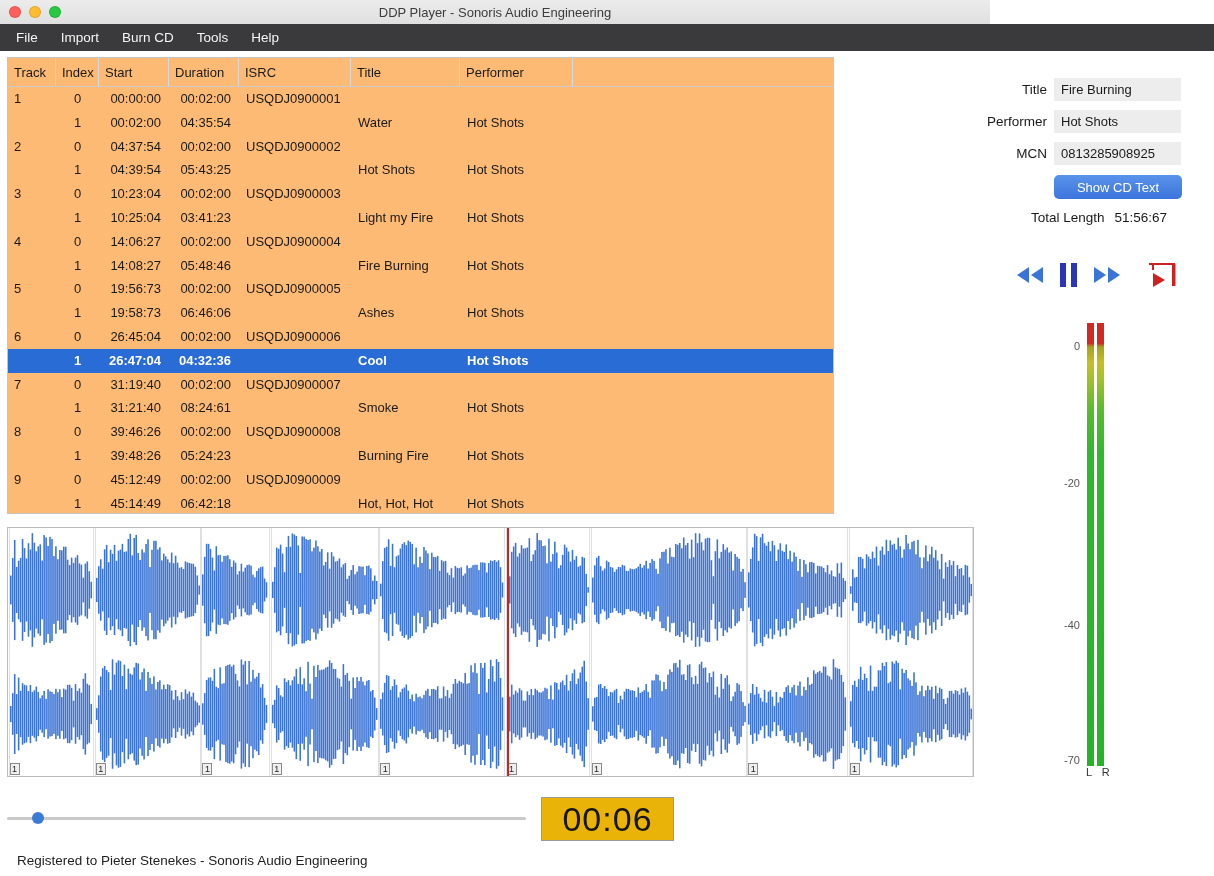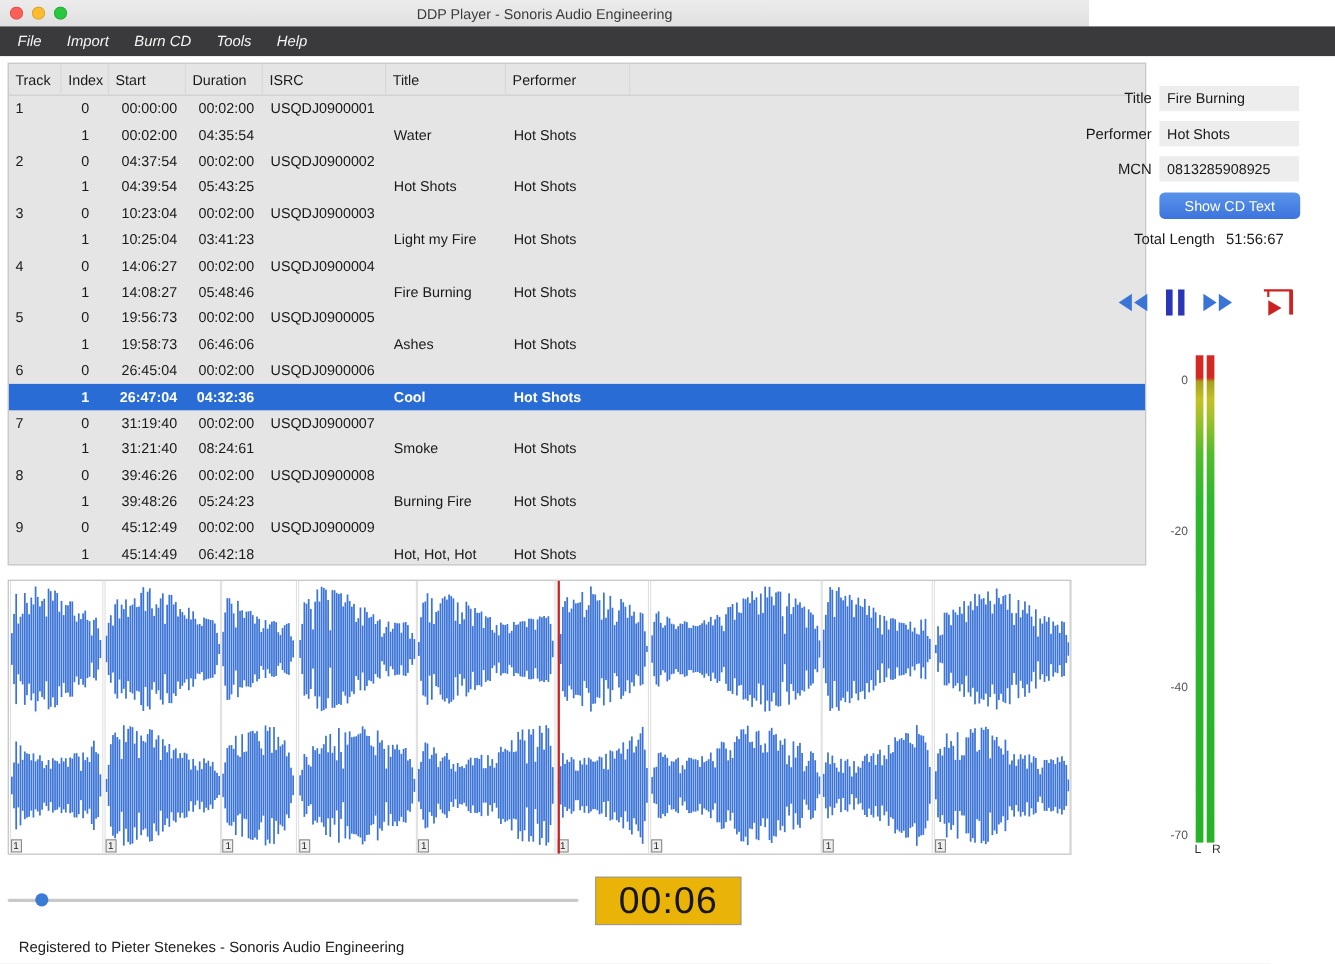--- a/index.html
+++ b/index.html
@@ -10,25 +10,25 @@
   .titlebar{position:absolute;left:0;top:0;width:990px;height:24px;
     background:linear-gradient(#ececec,#e0e0e0);display:flex;align-items:center;}
   .traffic{display:flex;gap:8px;padding-left:9px;}
   .tl{width:12px;height:12px;border-radius:50%;border:1px solid rgba(0,0,0,.12);box-sizing:border-box;}
   .tl.close{background:#ff5f57}.tl.min{background:#febc2e}.tl.zoom{background:#28c840}
   .win-title{position:absolute;left:0;right:0;text-align:center;font-size:13px;color:#3c3c3c;}
 
   
   .menubar{position:absolute;left:0;top:24px;width:1214px;height:27px;background:#3a3a3c;
     display:flex;align-items:center;gap:23px;padding-left:16px;box-sizing:border-box;}
-  .menu-item{color:#f5f5f5;font-size:13.5px;cursor:default;font-style:italic;}
+  .menu-item{color:#f5f5f5;font-size:13.5px;cursor:default;}
 
   
-  .table{position:absolute;left:7px;top:57px;width:1035px;height:457px;border:1px solid #c4c4c4;
-    box-sizing:border-box;background:#e5e5e5;overflow:hidden;}
+  .table{position:absolute;left:7px;top:57px;width:827px;height:457px;border:1px solid #c4c4c4;
+    box-sizing:border-box;background:#fdba74;overflow:hidden;}
   .thead{display:flex;height:28px;border-bottom:1px solid #cccccc;font-size:13px;color:#1a1a1a;}
   .hcell{display:flex;align-items:center;padding-left:6px;border-right:1px solid #d8d8d8;box-sizing:border-box;flex-shrink:0;}
   .hfill{flex:1;border-right:none;}
   .trow{display:flex;height:23.8px;line-height:23.8px;font-size:13px;color:#1a1a1a;}
   .trow.sel{background:#2a6cd5;color:#ffffff;font-weight:700;}
   .bcell{box-sizing:border-box;padding-left:6px;overflow:hidden;white-space:nowrap;flex-shrink:0;}
   .bfill{flex:1;}
   .w-track{width:48px}.w-index{width:43px}.w-start{width:70px}.w-duration{width:70px}
   .w-isrc{width:112px}.w-title{width:109px}.w-performer{width:113px}
   .a-center{text-align:center;padding-left:0}

